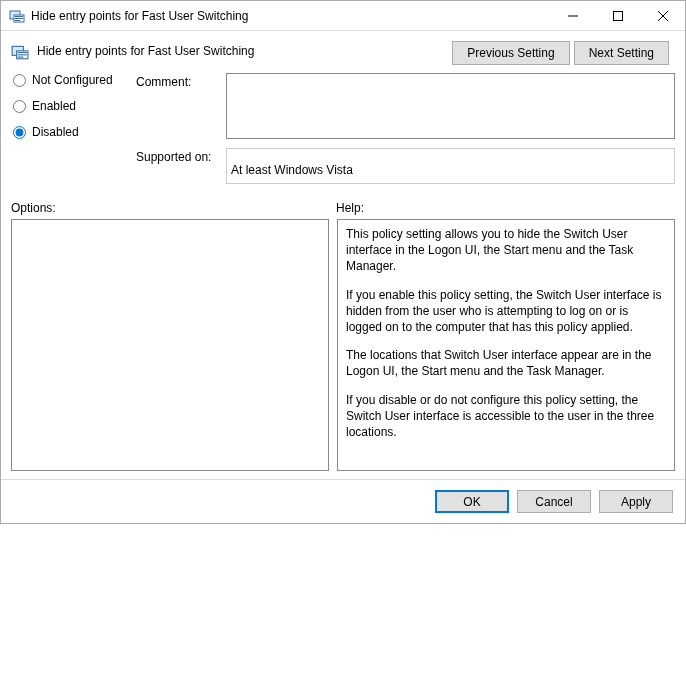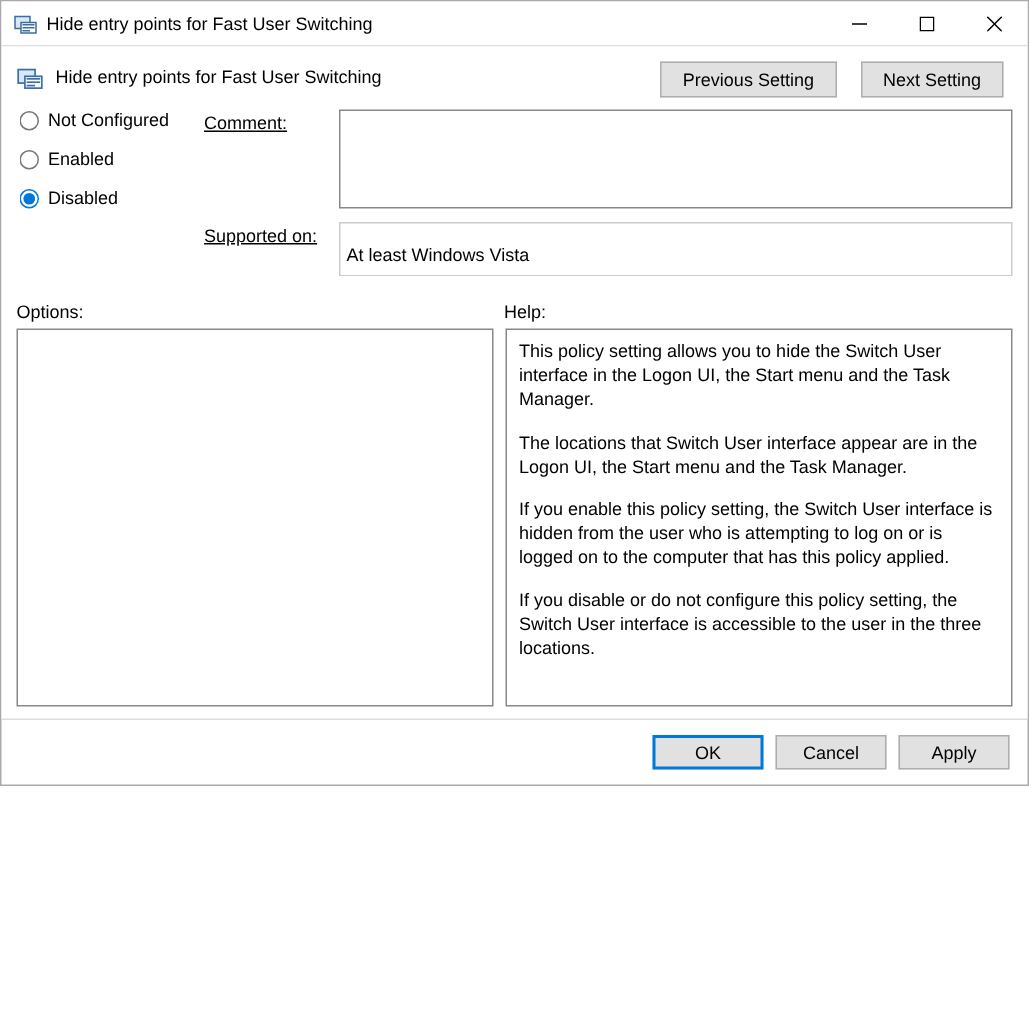--- a/index.html
+++ b/index.html
@@ -68,21 +68,21 @@
     margin-top: 2px;
     display: flex; align-items: center; justify-content: center;
   }
   .header-title {
     flex: 1;
     font-size: 12px;
     padding-top: 3px;
   }
   .nav-buttons {
     display: flex;
-    gap: 16px;
+    gap: 4px;
     margin-left: auto;
     margin-right: 6px;
   }
   .nav-btn {
     min-width: 90px;
     height: 24px;
     background: #e1e1e1;
     border: 1px solid #adadad;
     font-family: inherit;
     font-size: 12px;
@@ -115,21 +115,20 @@
   .comment-col {
     flex: 1;
     display: flex;
     flex-direction: column;
     gap: 6px;
   }
   .labeled-field {
     display: flex;
     align-items: flex-start;
     gap: 8px;
-    text-decoration: underline;
   }
   .labeled-field .lbl {
     width: 82px;
     text-align: left;
     padding-top: 2px;
     font-size: 12px;
   }
   .labeled-field .field {
     flex: 1;
   }
@@ -297,22 +296,22 @@
 
     <div class="panes-labels">
       <span class="left-lbl">Options:</span>
       <span class="right-lbl">Help:</span>
     </div>
 
     <div class="panes">
       <div class="pane left"></div>
       <div class="pane right">
         <p>This policy setting allows you to hide the Switch User interface in the Logon UI, the Start menu and the Task Manager.</p>
+        <p>If you enable this policy setting, the Switch User interface is hidden from the user who is attempting to log on or is logged on to the computer that has this policy applied.</p>
         <p>The locations that Switch User interface appear are in the Logon UI, the Start menu and the Task Manager.</p>
-        <p>If you enable this policy setting, the Switch User interface is hidden from the user who is attempting to log on or is logged on to the computer that has this policy applied.</p>
         <p>If you disable or do not configure this policy setting, the Switch User interface is accessible to the user in the three locations.</p>
       </div>
     </div>
 
   </div>
 
   <div class="footer">
     <button class="default">OK</button>
     <button>Cancel</button>
     <button>Apply</button>

